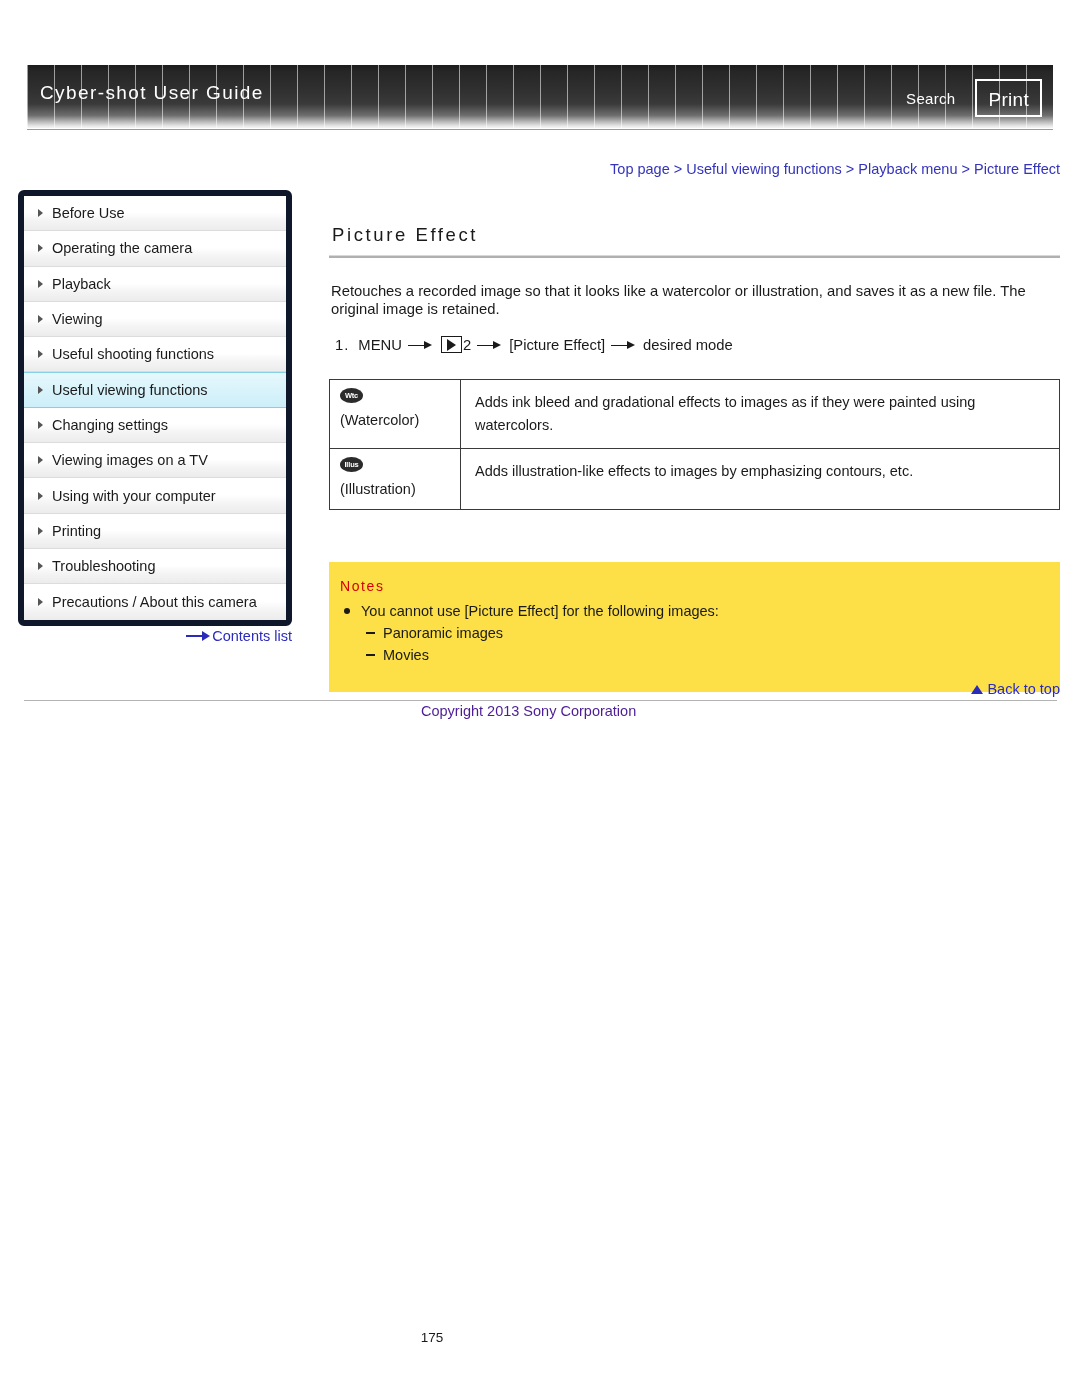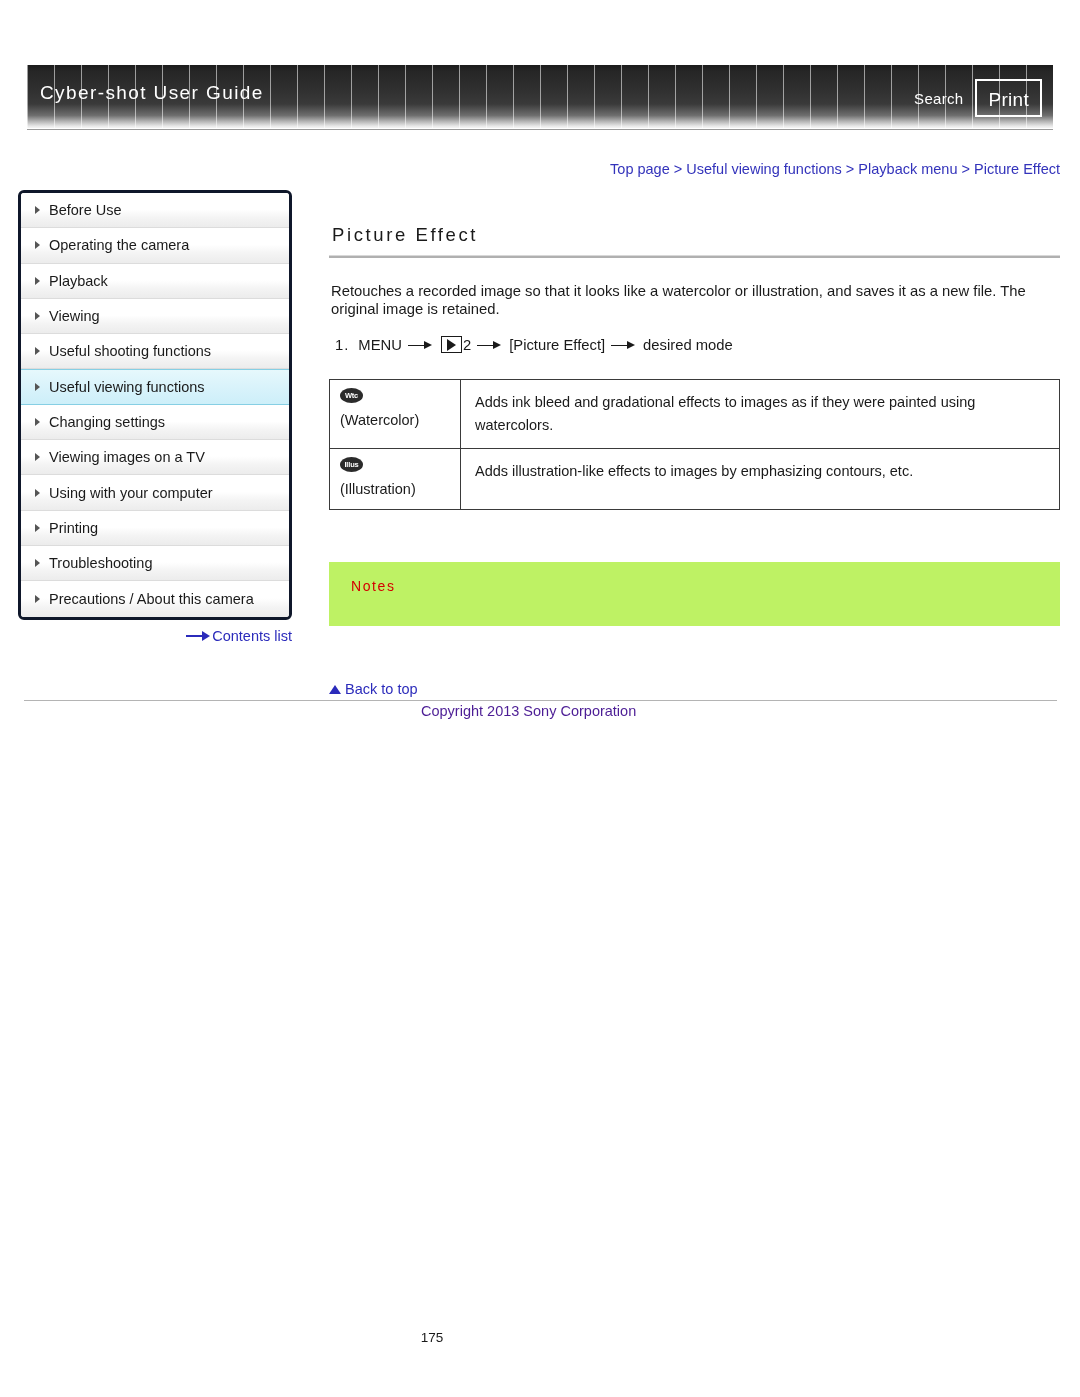--- a/index.html
+++ b/index.html
@@ -67,21 +67,21 @@
     letter-spacing: 1.4px;
     font-weight: normal;
     white-space: nowrap;
   }
   .header-actions {
     position: absolute;
     right: 11px;
     top: 14px;
     display: flex;
     align-items: center;
-    gap: 12px;
+    gap: 20px;
   }
   .header-search {
     color: #ffffff;
     font-size: 15px;
     letter-spacing: 0.3px;
     white-space: nowrap;
   }
   .header-print {
     color: #ffffff;
     font-size: 19px;
@@ -104,21 +104,21 @@
     white-space: nowrap;
   }
   .breadcrumb .sep { color: #3333bb; }
 
   
   .sidebar {
     position: absolute;
     left: 18px;
     top: 190px;
     width: 274px;
-    border: 3px solid #0f172a;
+    border: 6px solid #0f172a;
     border-radius: 6px;
     background: #ffffff;
     overflow: hidden;
   }
   .nav-item {
     position: relative;
     height: 35.3px;
     display: flex;
     align-items: center;
     padding-left: 14px;
@@ -290,22 +290,22 @@
     line-height: 15px;
     text-align: center;
     letter-spacing: -0.2px;
     margin-bottom: 3px;
     overflow: hidden;
   }
   .mode-label { display: block; }
 
   
   .notes {
-    background: #bef264;
-    padding: 16px 18px 26px 18px;
+    background: #fde047;
+    padding: 16px 18px 26px 7px;
     width: 731px;
     margin-bottom: 38px;
   }
   .notes-title {
     color: #d40000;
     font-size: 14px;
     letter-spacing: 1.6px;
     margin: 0 0 6px 4px;
   }
   .notes-list { margin: 0; padding: 0; list-style: none; }
@@ -339,21 +339,21 @@
     width: 9px; height: 1.8px;
     background: #1a1a1a;
   }
 
   
   .back-to-top {
     position: absolute;
     left: 329px;
     top: 681px;
     width: 731px;
-    text-align: left;
+    text-align: right;
     font-size: 14.5px;
     color: #2b2bbb;
     white-space: nowrap;
   }
   .back-to-top .up-triangle {
     display: inline-block;
     width: 0; height: 0;
     border-bottom: 9px solid #2b2bbb;
     border-left: 6px solid transparent;
     border-right: 6px solid transparent;
@@ -497,20 +497,29 @@
           <span class="mode-badge">Illus</span>
           <span class="mode-label">(Illustration)</span>
         </td>
         <td class="desc-cell">Adds illustration-like effects to images by emphasizing contours, etc.</td>
       </tr>
     </tbody>
   </table>
 
   <section class="notes">
     <div class="notes-title">Notes</div>
+    <ul class="notes-list">
+      <li>
+        <span>You cannot use [Picture Effect] for the following images:</span>
+        <ul class="notes-sub">
+          <li>Panoramic images</li>
+          <li>Movies</li>
+        </ul>
+      </li>
+    </ul>
   </section>
 </main>
 
 <div class="back-to-top">
   <span class="up-triangle"></span><span>Back to top</span>
 </div>
 <div class="footer-rule"></div>
 <div class="copyright">Copyright 2013 Sony Corporation</div>
 <div class="page-number">175</div>
 

